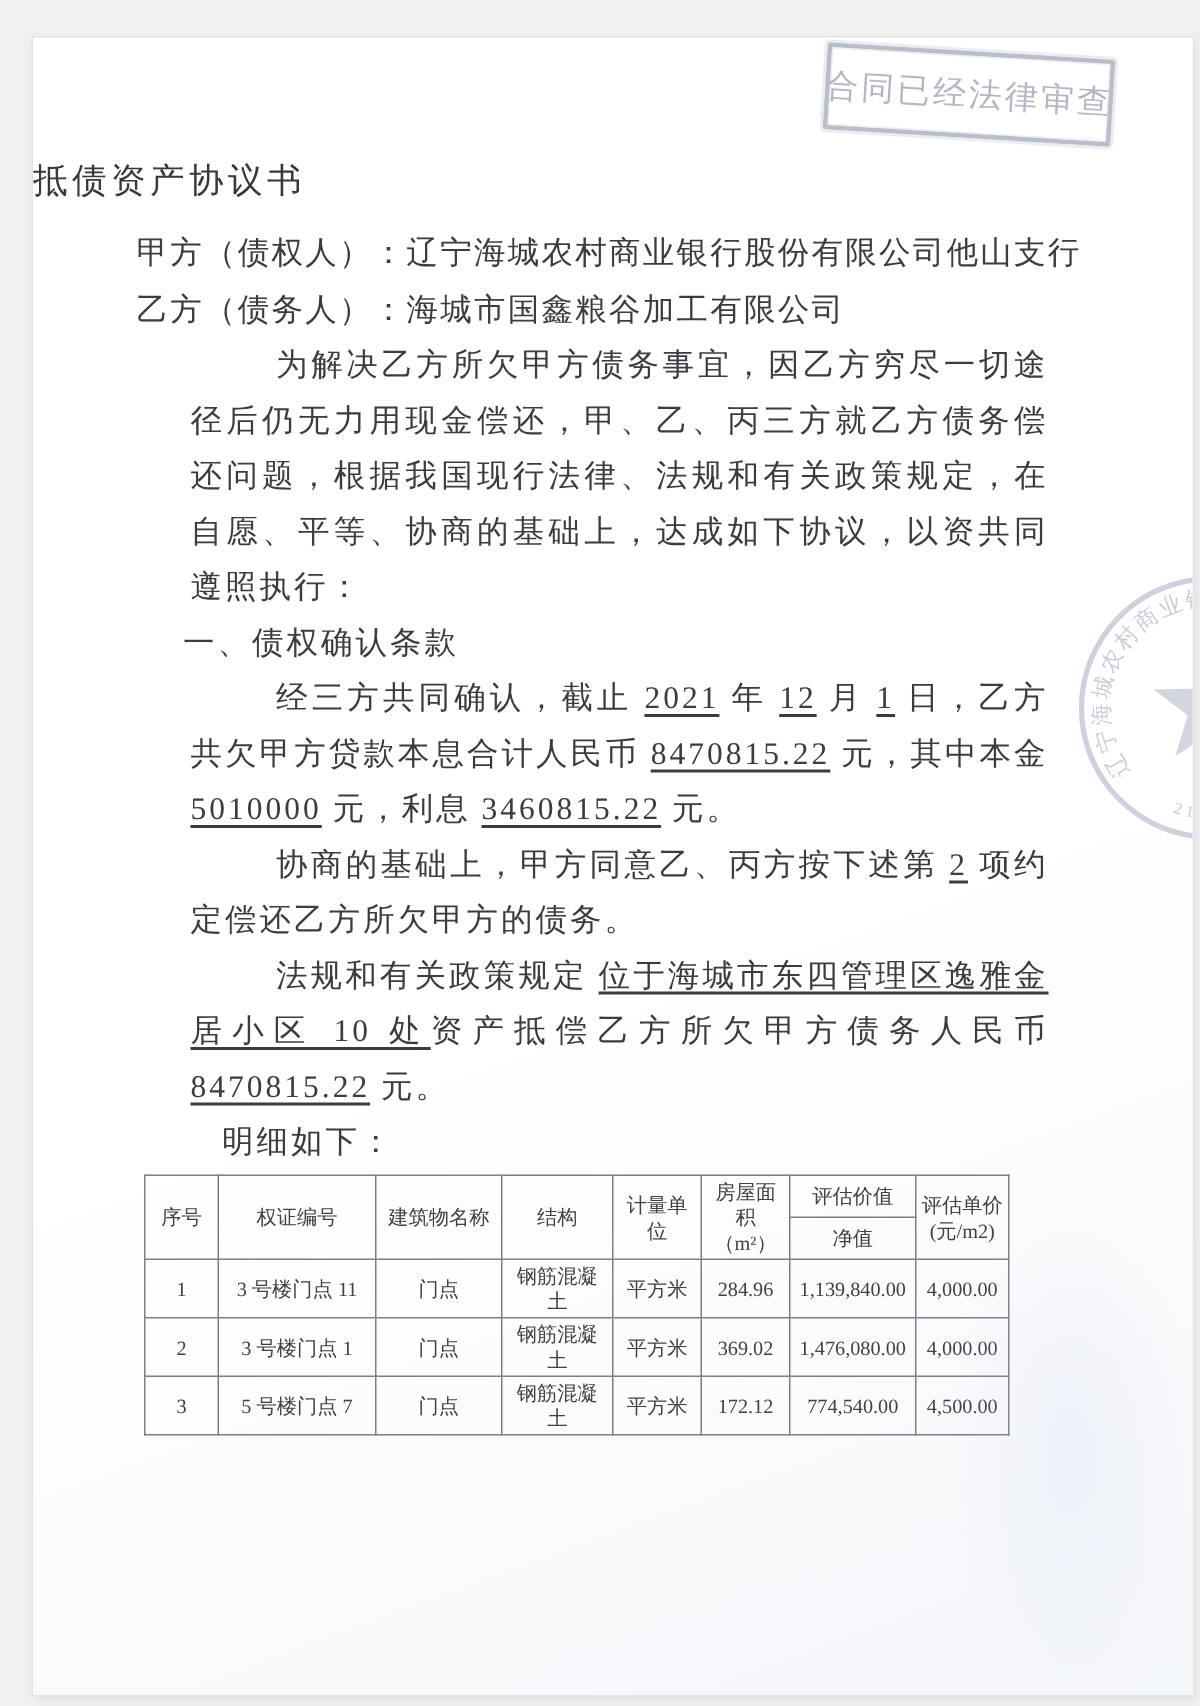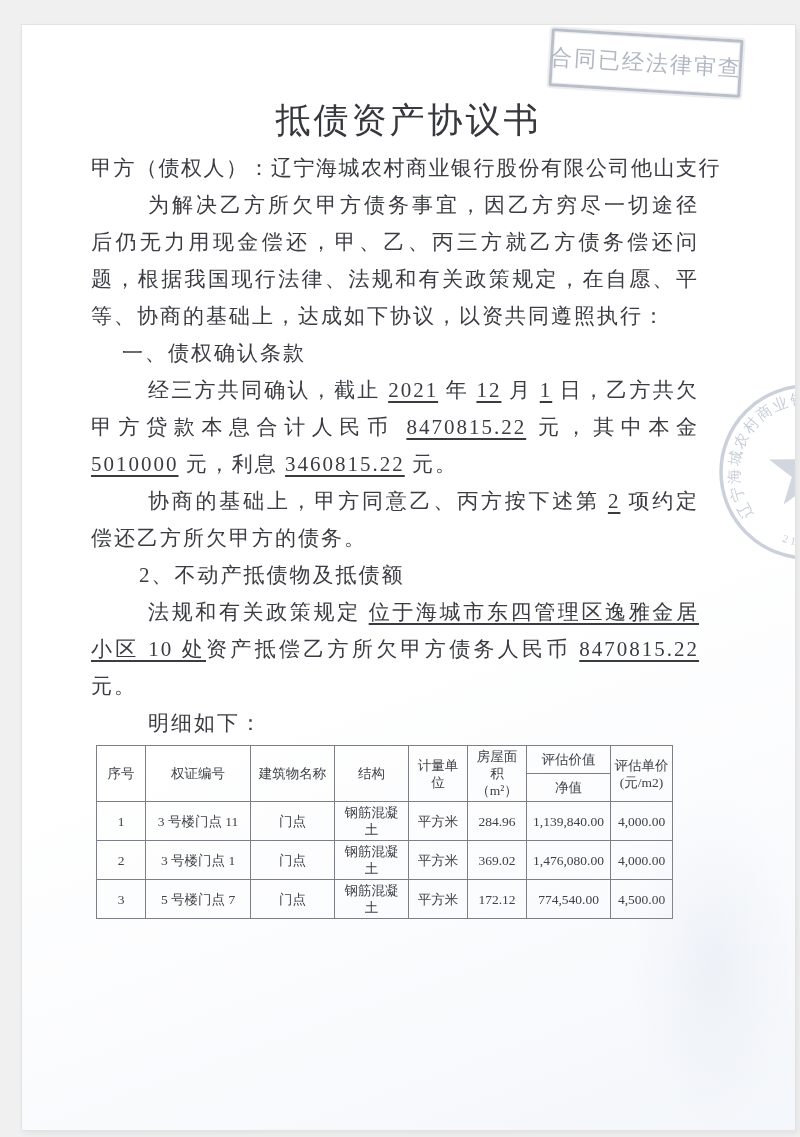--- a/index.html
+++ b/index.html
@@ -8,27 +8,27 @@
     font-family:"Liberation Serif","DejaVu Serif",serif;
   }
   .page{
     position:absolute;left:22px;top:25px;width:773px;height:1105px;
     background:linear-gradient(160deg,#ffffff 55%,#fafbfd 78%,#f3f6fa 100%);
     box-shadow:0 0 0 1px #e3e3e3, 2px 3px 7px rgba(0,0,0,.07);
     overflow:hidden;color:#3b3c42;
   }
   .content{margin:0 96px 0 69px;width:608px;}
   .title{
-    margin:78px 0 0 0;text-align:center;font-size:35px;font-weight:400;
+    margin:78px 0 0 0;text-align:left;font-size:23px;font-weight:400;
     letter-spacing:3px;color:#37383e;line-height:36px;
   }
   .parties{margin-top:10px;}
   .party-line{line-height:38px;font-size:21px;letter-spacing:1.5px;white-space:nowrap;}
   .para{margin:0;font-size:21px;line-height:37px;letter-spacing:2px;text-align:justify;}
-  .indent{text-indent:57px;}
+  .indent{text-indent:57px;margin-left:36px;}
   .h1{margin:0;font-size:21px;line-height:37px;letter-spacing:2px;padding-left:31px;font-weight:400;}
   .h2{margin:0;font-size:21px;line-height:37px;letter-spacing:2px;padding-left:48px;font-weight:400;}
   .u{text-decoration:underline;text-underline-offset:4px;}
   .detail{margin:0;font-size:21px;line-height:37px;letter-spacing:2px;padding-left:57px;}
   table.assets{
     border-collapse:collapse;margin:3px 0 0 5px;width:576px;table-layout:fixed;
     font-size:13.5px;color:#3f4146;
   }
   table.assets th,table.assets td{
     border:1px solid #7c7f86;text-align:center;vertical-align:middle;
@@ -58,30 +58,30 @@
   <div class="stamp-rect">
     <span>合同已经法律审查</span>
   </div>
 
   <h1 class="title">抵债资产协议书</h1>
 
   <div class="content">
 
     <div class="parties">
       <div class="party-line"><span>甲方（债权人）：</span><span>辽宁海城农村商业银行股份有限公司他山支行</span></div>
+      <div class="party-line"><span>乙方（债务人）：</span><span>海城市国鑫粮谷加工有限公司</span></div>
     </div>
 
     <p class="para indent">为解决乙方所欠甲方债务事宜，因乙方穷尽一切途径后仍无力用现金偿还，甲、乙、丙三方就乙方债务偿还问题，根据我国现行法律、法规和有关政策规定，在自愿、平等、协商的基础上，达成如下协议，以资共同遵照执行：</p>
 
     <p class="h1">一、债权确认条款</p>
     <p class="para indent"><span>经三方共同确认，截止 </span><span class="u">2021</span><span> 年 </span><span class="u">12</span><span> 月 </span><span class="u">1</span><span> 日，乙方共欠甲方贷款本息合计人民币 </span><span class="u">8470815.22</span><span> 元，其中本金 </span><span class="u">5010000</span><span> 元，利息 </span><span class="u">3460815.22</span><span> 元。</span></p>
 
     <p class="para indent"><span>协商的基础上，甲方同意乙、丙方按下述第 </span><span class="u">2</span><span> 项约定偿还乙方所欠甲方的债务。</span></p>
 
-    <p class="h2">2、不动产抵债物及抵债额</p>
     <p class="para indent"><span>法规和有关政策规定 </span><span class="u">位于海城市东四管理区逸雅金居小区 10 处</span><span>资产抵偿乙方所欠甲方债务人民币 </span><span class="u">8470815.22</span><span> 元。</span></p>
 
     <p class="detail">明细如下：</p>
 
     <table class="assets">
       <colgroup>
         <col class="c1">
           <col class="c2">
           <col class="c3">
           <col class="c4">

